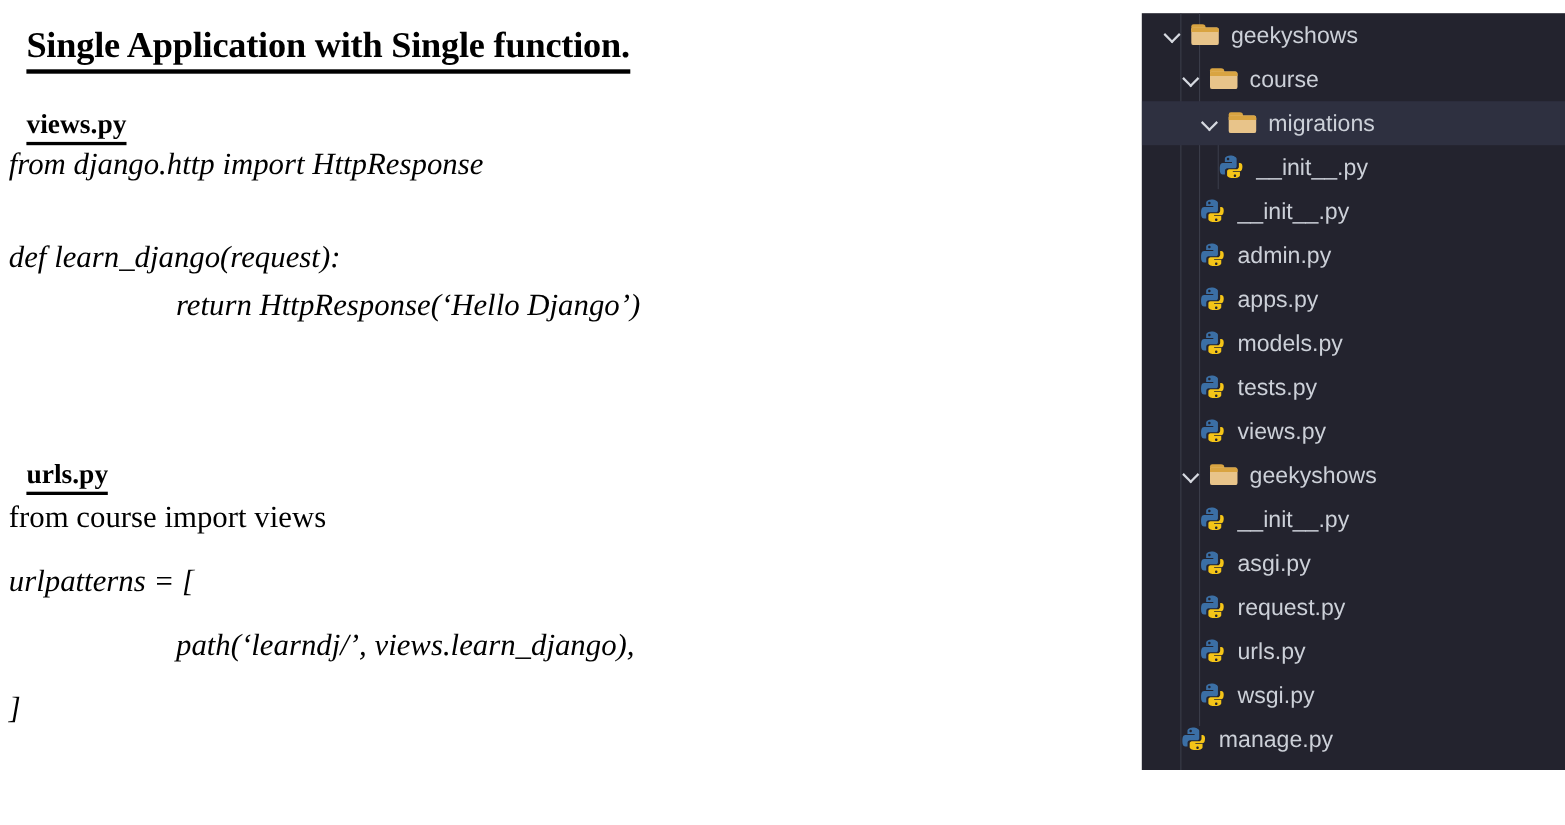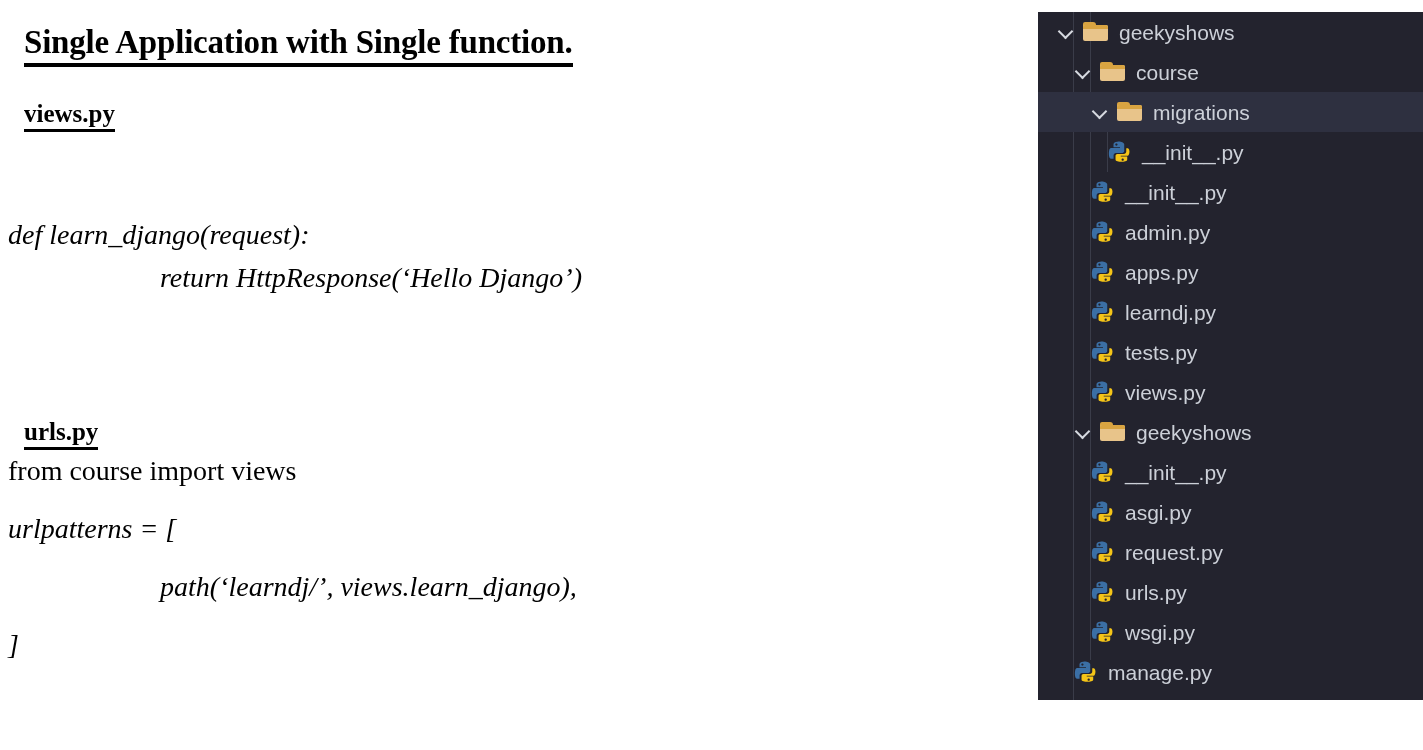--- a/index.html
+++ b/index.html
@@ -141,20 +141,21 @@
 <div id="notes">
 
   <div class="line" style="top:6px;">
     <span class="title">Single Application with Single function.</span>
   </div>
 
   <div class="line" style="top:82px;">
     <span class="subhead">views.py</span>
   </div>
 
+  <div class="line code-i" style="top:134px;">from django.http import HttpResponse</div>
   <div class="line code-i" style="top:196px;margin-top:23px;">def learn_django(request):</div>
   <div class="line code-i indent" style="top:262px;">return HttpResponse(‘Hello Django’)</div>
 
   <div class="line" style="top:400px;">
     <span class="subhead">urls.py</span>
   </div>
 
   <div class="line code-u" style="top:455px;">from course import views</div>
   <div class="line code-i" style="top:513px;">urlpatterns = [</div>
   <div class="line code-i indent" style="top:571px;">path(‘learndj/’, views.learn_django),</div>
@@ -230,21 +231,21 @@
         </span>
         <span class="label">apps.py</span>
       </div>
       <div class="row" style="top: 280px; padding-left: 52px;">
         <span class="py-ico">
           <svg viewBox="0 0 32 32">
             <path fill="#3b6fa5" d="M15.9 3c-2.6 0-4.8.3-6.1.9-1.2.5-1.8 1.5-1.8 2.7v3.6h8v1H5.6c-1.3 0-2.4.8-2.8 2.2-.4 1.6-.5 2.6-.5 4.3 0 1.7.1 2.8.5 4.3.4 1.4 1.4 2.2 2.7 2.2h2.6v-4.3c0-1.5 1.3-2.8 2.9-2.8h7.9c1.3 0 2.3-1 2.3-2.3V6.6c0-1.2-1-2.2-2.4-2.7-1-.4-2.5-.9-4.9-.9zm-4.3 2.4c.8 0 1.4.6 1.4 1.4 0 .8-.6 1.4-1.4 1.4-.8 0-1.4-.6-1.4-1.4 0-.8.6-1.4 1.4-1.4z"></path>
             <path fill="#f5c518" d="M23.7 11.3v4.2c0 1.6-1.4 2.9-3 2.9h-7.9c-1.2 0-2.3 1.1-2.3 2.3v4.4c0 1.2 1.1 2 2.3 2.3 1.5.5 3 .6 4.9.6 1.8 0 3.3-.1 4.9-.6 1.2-.4 2.3-1.1 2.3-2.3v-3.6h-8v-1h8c1.4 0 2-1 2.4-2.5.5-1.5.5-3 0-4.9-.4-1-1-1.8-2.3-1.8h-1.3zm-4.4 12.8c.8 0 1.4.6 1.4 1.4 0 .8-.6 1.4-1.4 1.4-.8 0-1.4-.6-1.4-1.4 0-.8.6-1.4 1.4-1.4z"></path>
           </svg>
         </span>
-        <span class="label">learndj.py</span>
+        <span class="label">models.py</span>
       </div>
       <div class="row" style="top: 320px; padding-left: 52px;">
         <span class="py-ico">
           <svg viewBox="0 0 32 32">
             <path fill="#3b6fa5" d="M15.9 3c-2.6 0-4.8.3-6.1.9-1.2.5-1.8 1.5-1.8 2.7v3.6h8v1H5.6c-1.3 0-2.4.8-2.8 2.2-.4 1.6-.5 2.6-.5 4.3 0 1.7.1 2.8.5 4.3.4 1.4 1.4 2.2 2.7 2.2h2.6v-4.3c0-1.5 1.3-2.8 2.9-2.8h7.9c1.3 0 2.3-1 2.3-2.3V6.6c0-1.2-1-2.2-2.4-2.7-1-.4-2.5-.9-4.9-.9zm-4.3 2.4c.8 0 1.4.6 1.4 1.4 0 .8-.6 1.4-1.4 1.4-.8 0-1.4-.6-1.4-1.4 0-.8.6-1.4 1.4-1.4z"></path>
             <path fill="#f5c518" d="M23.7 11.3v4.2c0 1.6-1.4 2.9-3 2.9h-7.9c-1.2 0-2.3 1.1-2.3 2.3v4.4c0 1.2 1.1 2 2.3 2.3 1.5.5 3 .6 4.9.6 1.8 0 3.3-.1 4.9-.6 1.2-.4 2.3-1.1 2.3-2.3v-3.6h-8v-1h8c1.4 0 2-1 2.4-2.5.5-1.5.5-3 0-4.9-.4-1-1-1.8-2.3-1.8h-1.3zm-4.4 12.8c.8 0 1.4.6 1.4 1.4 0 .8-.6 1.4-1.4 1.4-.8 0-1.4-.6-1.4-1.4 0-.8.6-1.4 1.4-1.4z"></path>
           </svg>
         </span>
         <span class="label">tests.py</span>
       </div>

